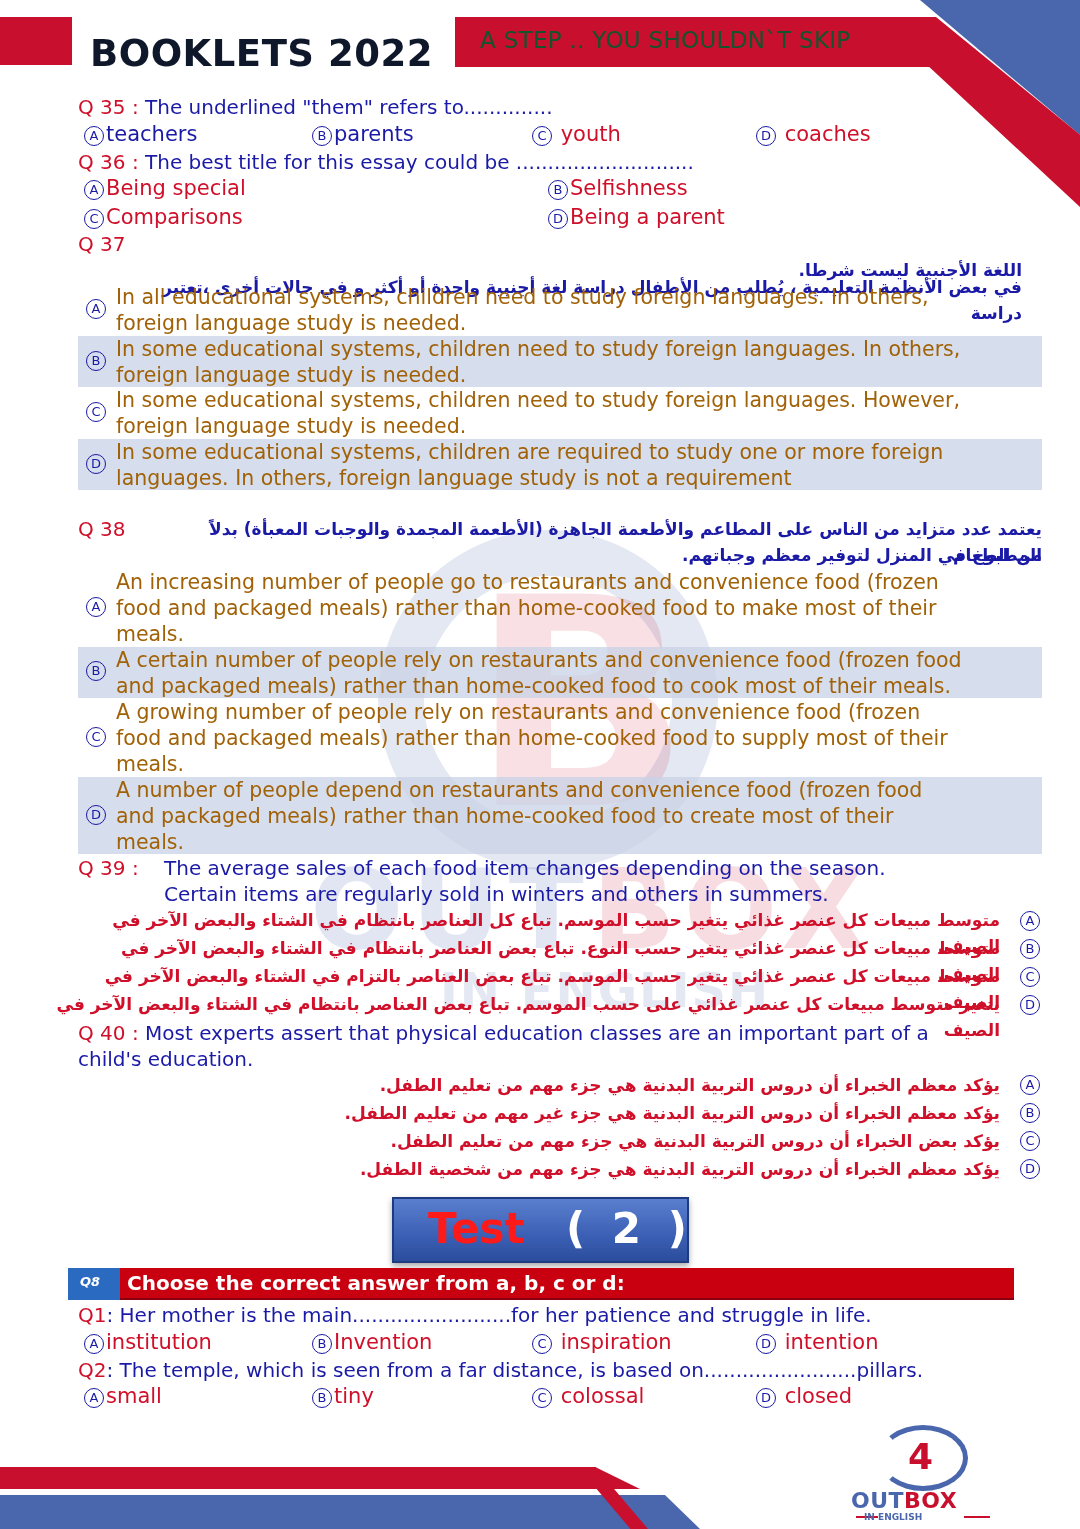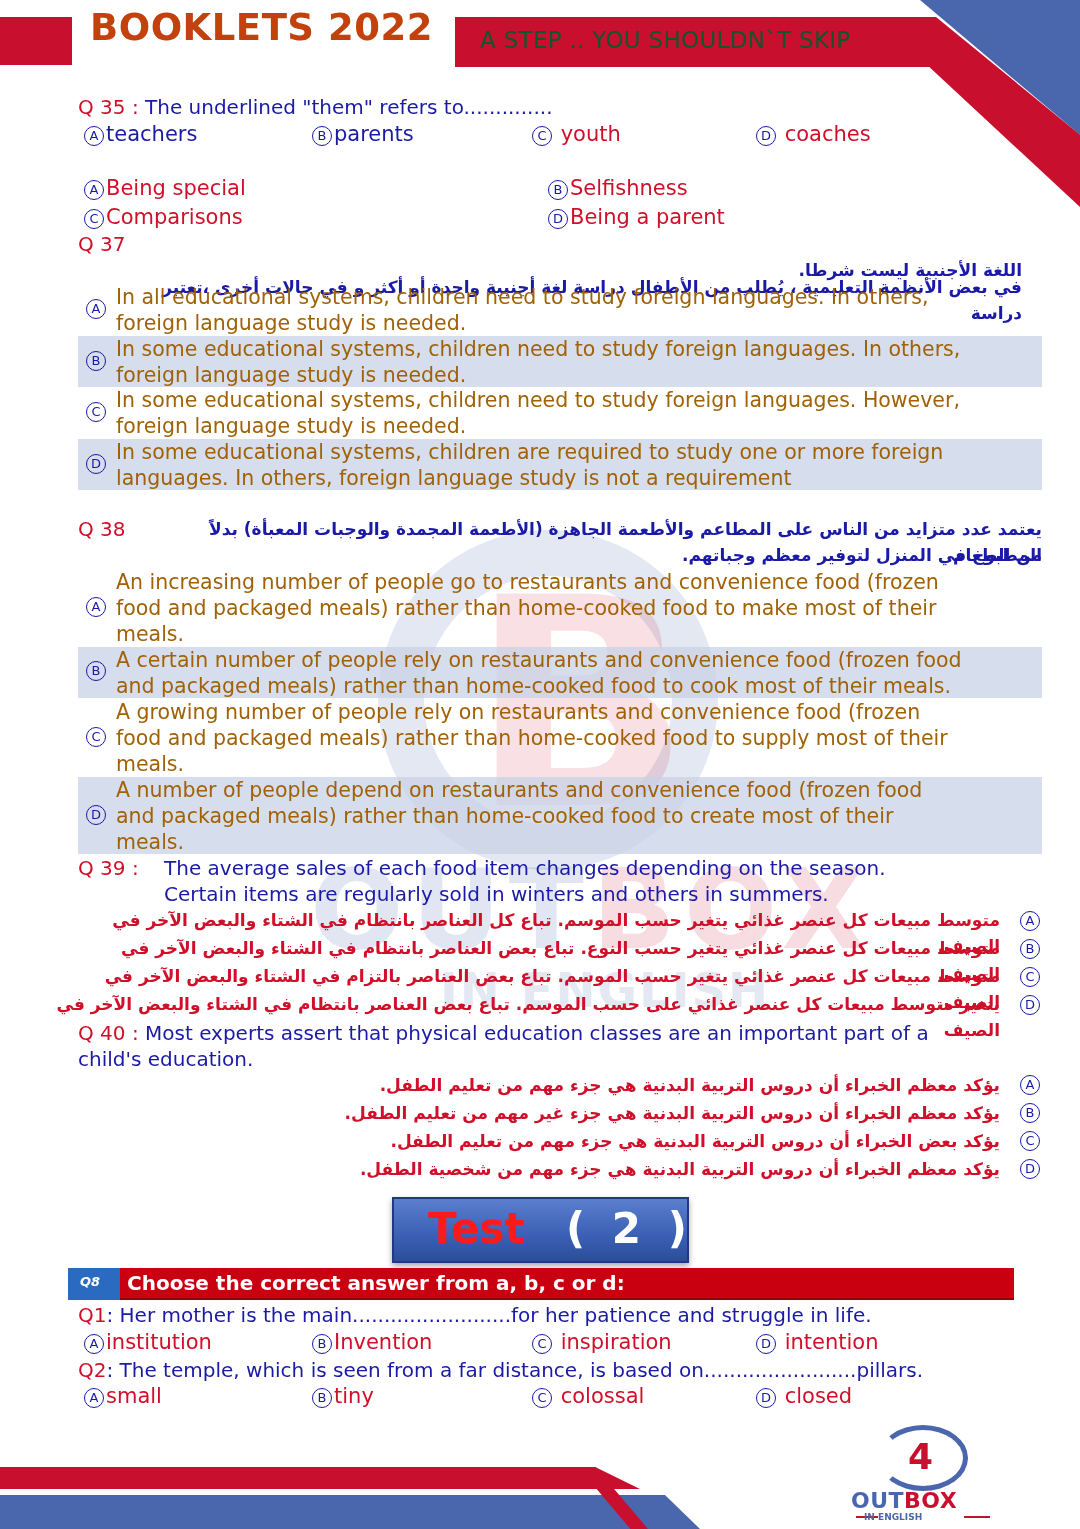--- a/index.html
+++ b/index.html
@@ -3,21 +3,21 @@
 <meta charset="utf-8">
 <style>
   * { box-sizing: border-box; margin: 0; padding: 0; }
   html, body { width: 1080px; height: 1529px; background: #ffffff; overflow: hidden; }
   body { position: relative; font-family: "DejaVu Sans", sans-serif; }
 
   .page { position: relative; width: 1080px; height: 1529px; }
 
   
   .hdr-red-left { position: absolute; left: 0; top: 17px; width: 72px; height: 48px; background: #c8102e; }
-  .hdr-title { position: absolute; left: 90px; top: 6px; font-size: 37px; font-weight: bold; color: #c2410c; letter-spacing: 0.5px; }
+  .hdr-title { position: absolute; left: 90px; top: 32px; font-size: 37px; font-weight: bold; color: #0f172a; letter-spacing: 0.5px; }
   .hdr-banner { position: absolute; left: 455px; top: 17px; height: 50px; width: 520px; background: #c8102e;
                 clip-path: polygon(0 0, 92% 0, 100% 100%, 0 100%); }
   .hdr-banner-text { position: absolute; left: 480px; top: 27px; font-size: 23px; font-weight: normal; color: #14532d; letter-spacing: 0.3px; }
   .hdr-blue-tri { position: absolute; right: 0; top: 0; width: 160px; height: 135px; background: #4a66ac;
                   clip-path: polygon(0 0, 100% 0, 100% 100%); }
   .hdr-red-diag { position: absolute; left: 900px; top: 17px; width: 180px; height: 190px; background: #c8102e;
                   clip-path: polygon(0 0, 20% 0, 100% 62%, 100% 100%, 0 12%); }
 
   
   .wm-circle { position: absolute; left: 378px; top: 530px; width: 340px; height: 340px; border-radius: 50%;
@@ -98,20 +98,23 @@
   <div class="q" style="top:94px">
     <span class="num">Q 35 :</span><span> The underlined "them" refers to..............</span>
   </div>
   <div class="opt-row" style="top:121px">
     <span class="opt blue" style="left:0"><span class="circ">A</span><span>teachers</span></span>
     <span class="opt blue" style="left:228px"><span class="circ">B</span><span>parents</span></span>
     <span class="opt" style="left:448px"><span class="circ">C</span> <span>youth</span></span>
     <span class="opt" style="left:672px"><span class="circ">D</span> <span>coaches</span></span>
   </div>
 
+  <div class="q" style="top:149px">
+    <span class="num">Q 36 :</span><span> The best title for this essay could be ............................</span>
+  </div>
   <div class="opt-row" style="top:175px">
     <span class="opt" style="left:0"><span class="circ">A</span><span>Being special</span></span>
     <span class="opt" style="left:464px"><span class="circ">B</span><span>Selfishness</span></span>
   </div>
   <div class="opt-row" style="top:204px">
     <span class="opt" style="left:0"><span class="circ">C</span><span>Comparisons</span></span>
     <span class="opt" style="left:464px"><span class="circ">D</span><span>Being a parent</span></span>
   </div>
 
   <div class="q" style="top:231px"><span class="num">Q 37</span></div>

